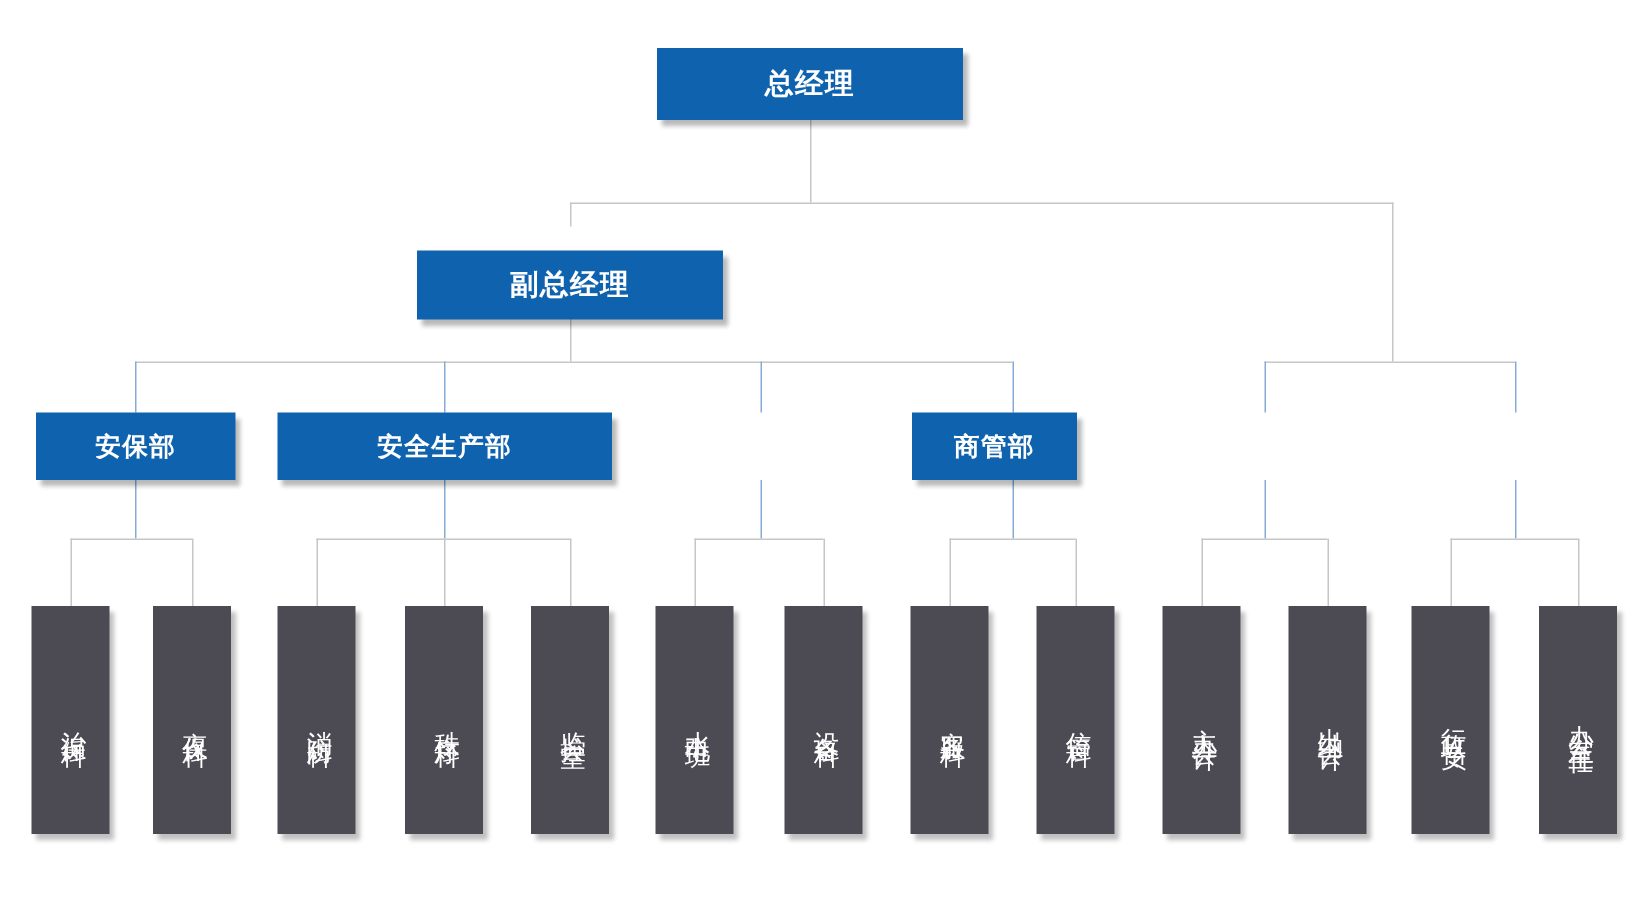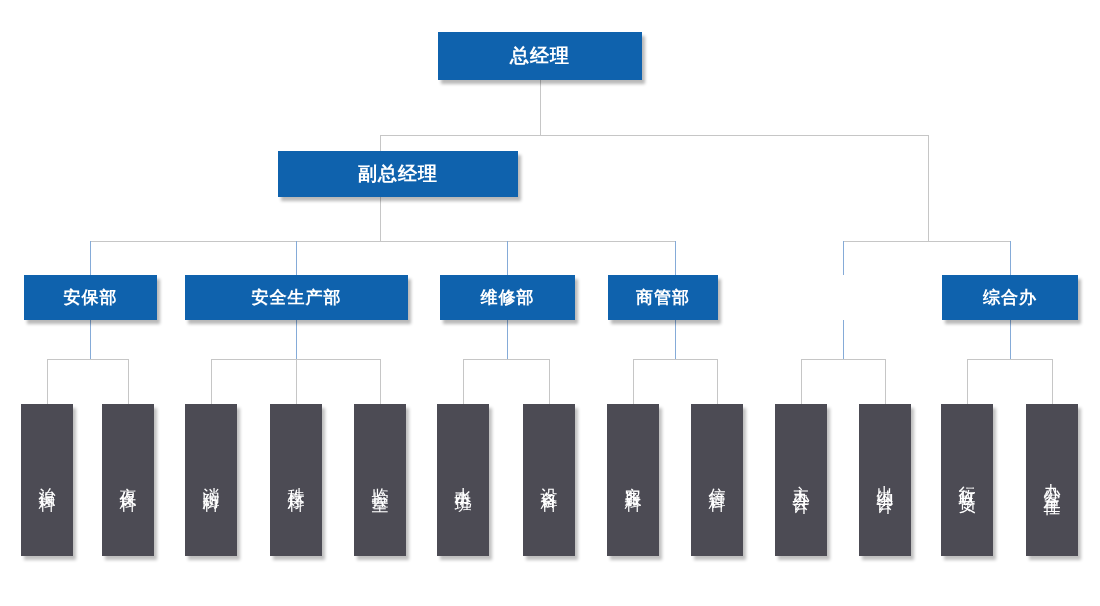--- a/index.html
+++ b/index.html
@@ -2,21 +2,21 @@
 <html style="--node-blue: #0f62ad; --node-dark: #4c4b54; --line-gray: #c6c6c6; --line-blue: #85abd8; --text-white: #ffffff;"><head>
 <meta charset="utf-8">
 <style>
   html,body{margin:0;padding:0;background:#ffffff;}
   #canvas{
     position:relative;width:1100px;height:606px;background:#ffffff;overflow:hidden;
     font-family:"Liberation Sans","DejaVu Sans",sans-serif;
   }
   .node{
     position:absolute;display:flex;align-items:center;justify-content:center;
-    color:#ffffff;box-sizing:border-box;
+    color:#ffffff;box-sizing:border-box;font-family:Liberation Mono, monospace;
   }
   .blue{
     background:var(--node-blue,#0f62ad);
     font-weight:bold;
     box-shadow:3px 4px 3px rgba(0,0,0,0.28);
   }
   .lvl1,.lvl2{font-size:19px;letter-spacing:1px;}
   .lvl3{font-size:17px;letter-spacing:1px;}
   .dark{
     background:var(--node-dark,#4c4b54);
@@ -75,27 +75,25 @@
   <div class="vl" style="left:549px;top:359px;height:45px"></div>
   <div class="vl" style="left:633px;top:359px;height:45px"></div>
   <div class="vl" style="left:717px;top:359px;height:45px"></div>
   <div class="vl" style="left:801px;top:359px;height:45px"></div>
   <div class="vl" style="left:885px;top:359px;height:45px"></div>
   <div class="vl" style="left:967px;top:359px;height:45px"></div>
   <div class="vl" style="left:1052px;top:359px;height:45px"></div>
 
   <div class="node blue lvl1" style="left:438px;top:32px;width:204px;height:48px">总经理</div>
 
-  <div class="node blue lvl2" style="left:278px;top:151px;width:240px;height:46px">副总经理</div>
+  <div class="node blue lvl2" style="left:278px;top:167px;width:204px;height:46px">副总经理</div>
 
   <div class="node blue lvl3" style="left:185px;top:275px;width:223px;height:45px">安全生产部</div>
   <div class="node blue lvl3" style="left:24px;top:275px;width:133px;height:45px">安保部</div>
-  <div class="node blue lvl3" style="left:440px;top:275px;width:135px;height:45px">维修部</div>
   <div class="node blue lvl3" style="left:608px;top:275px;width:110px;height:45px">商管部</div>
-  <div class="node blue lvl3" style="left:942px;top:275px;width:136px;height:45px">综合办</div>
 
   <div class="node dark" style="left:21px;top:404px;width:52px;height:152px">
     <span>治保科</span>
   </div>
   <div class="node dark" style="left:102px;top:404px;width:52px;height:152px">
     <span>夜保科</span>
   </div>
   <div class="node dark" style="left:185px;top:404px;width:52px;height:152px">
     <span>消防科</span>
   </div>

